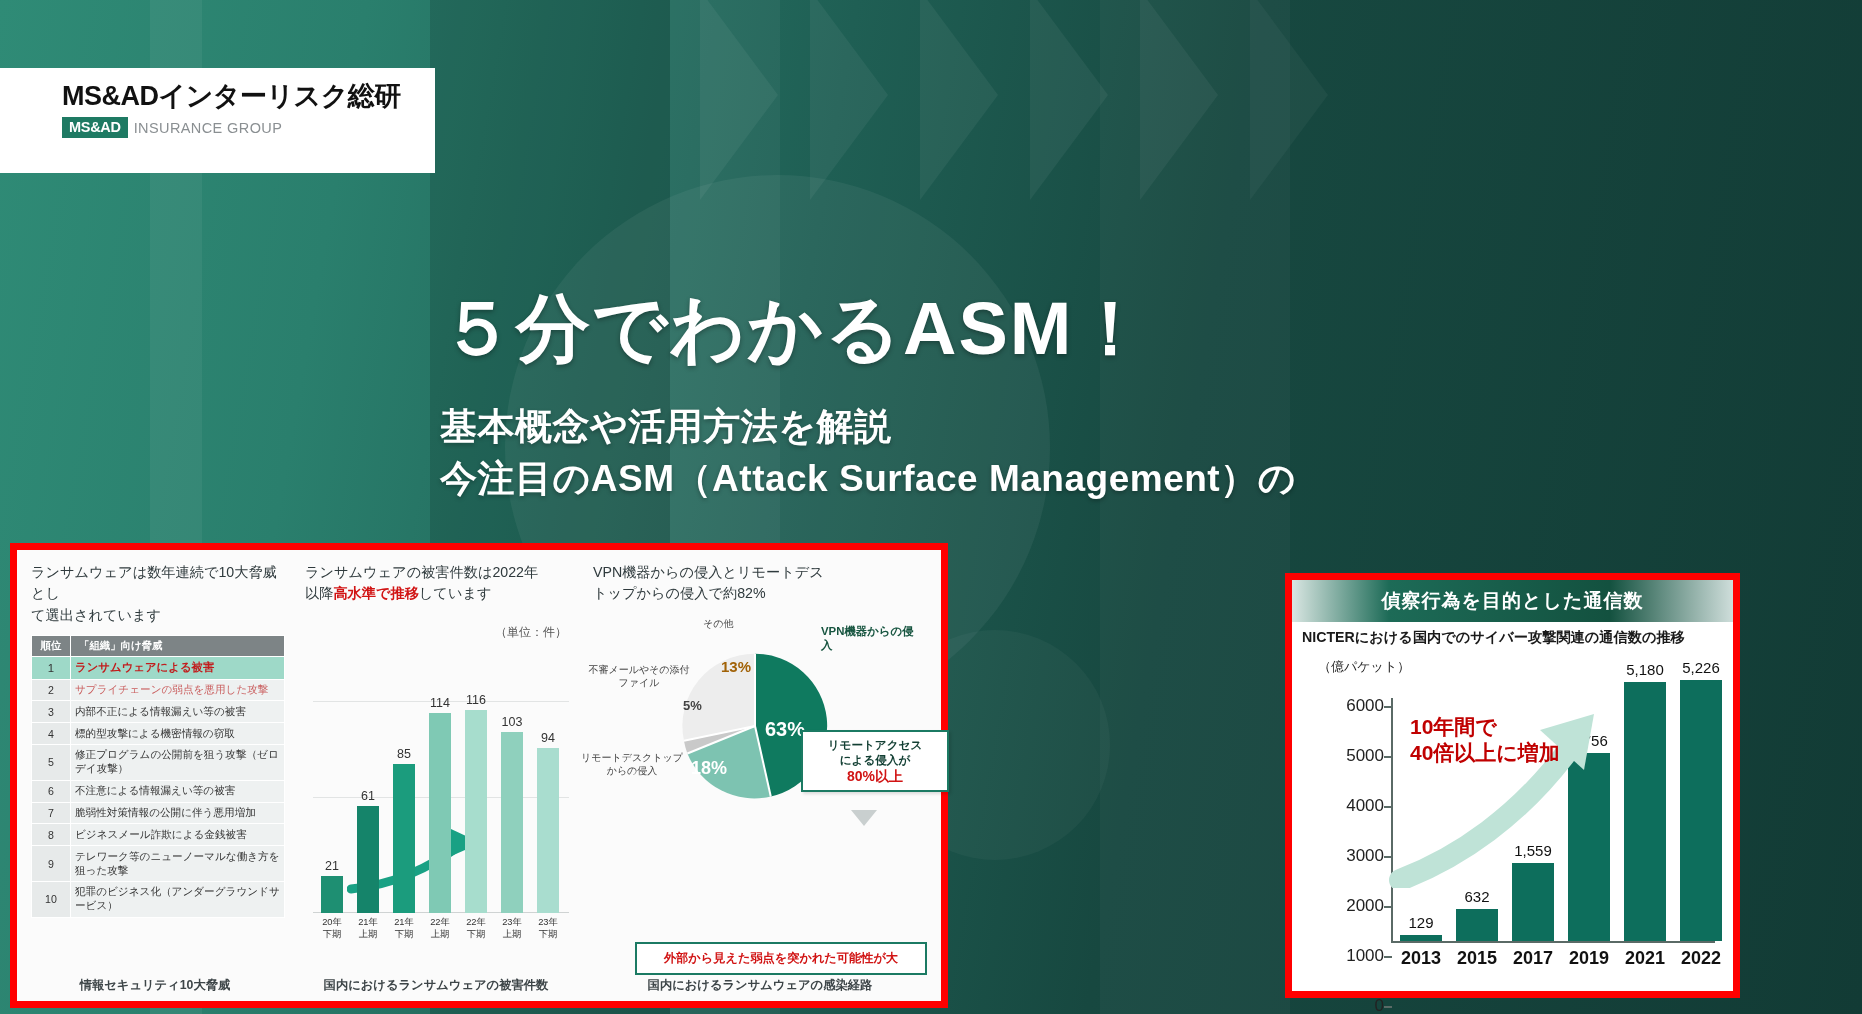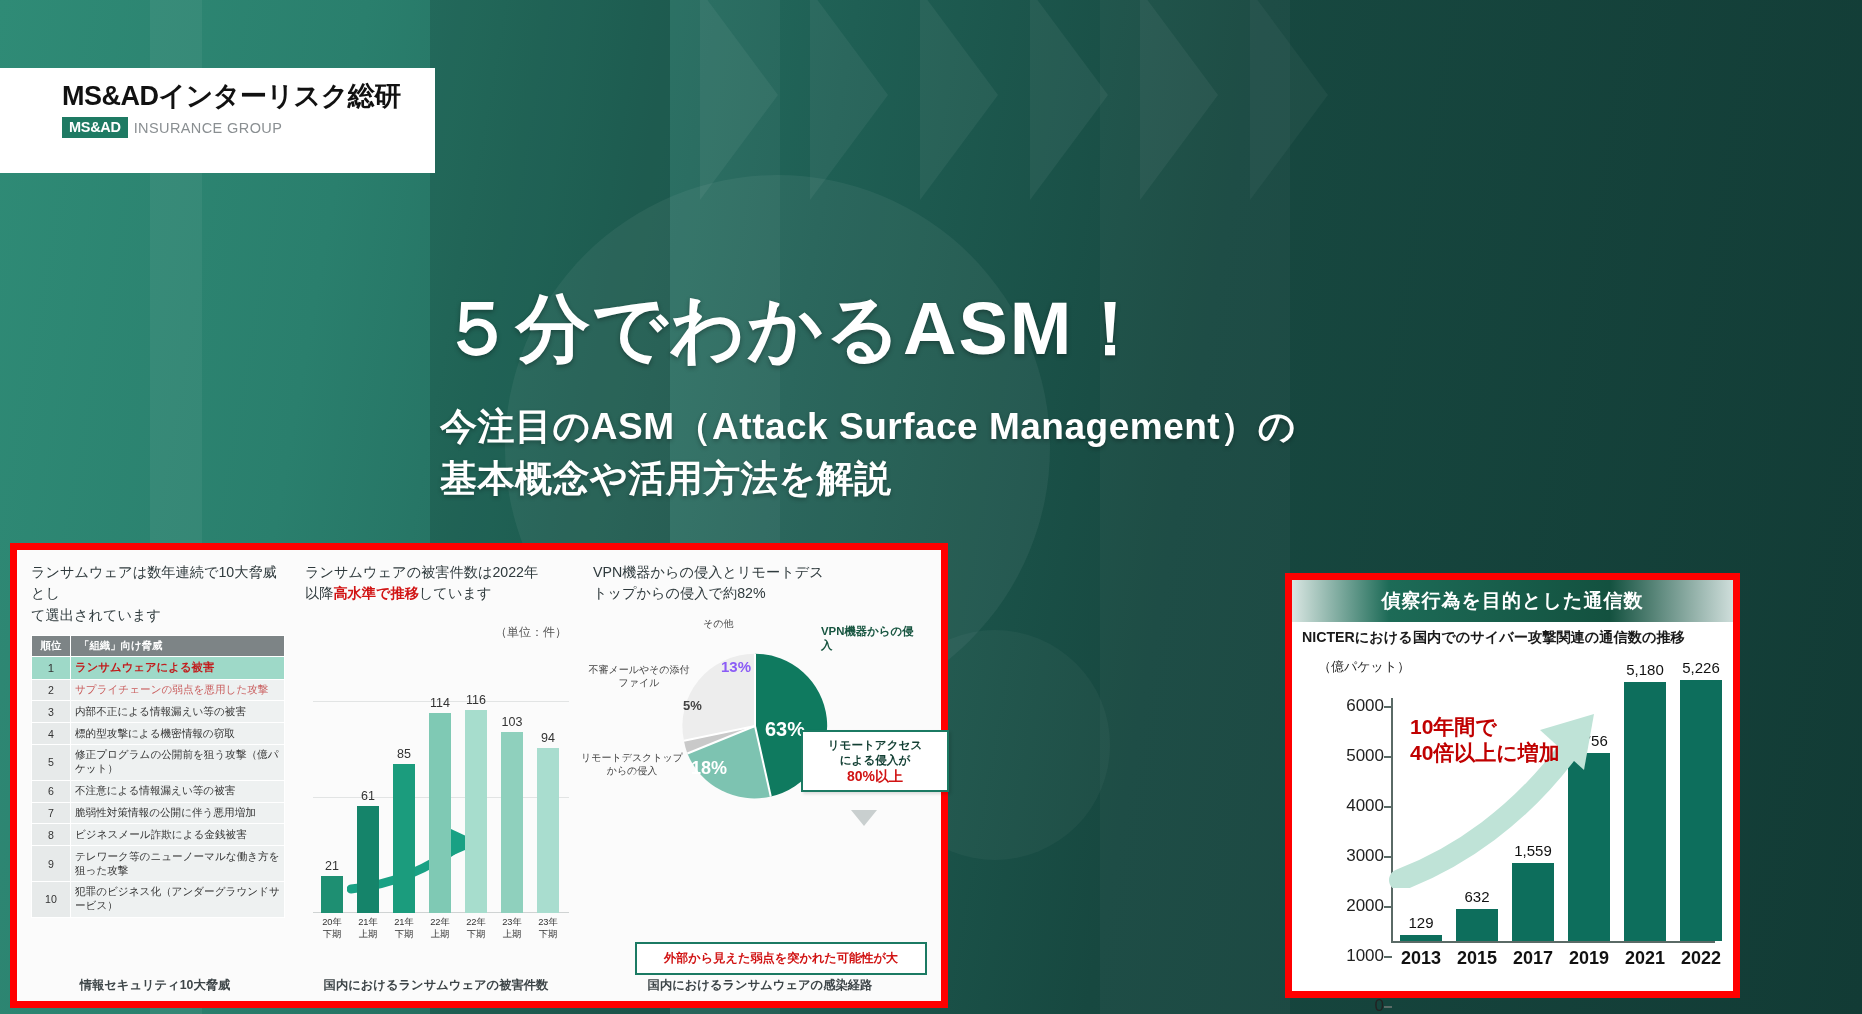--- a/index.html
+++ b/index.html
@@ -146,22 +146,22 @@
   <div id="logo-title">MS&amp;ADインターリスク総研</div>
   <div id="logo-sub">
     <span id="logo-badge">MS&amp;AD</span>
     <span id="logo-group">INSURANCE GROUP</span>
   </div>
 </div>
 
 <div id="headline">
   <div id="main-title">５分でわかるASM！</div>
   <div id="subtitle">
+    <div>基本概念や活用方法を解説</div>
     <div>今注目のASM（Attack Surface Management）の</div>
-    <div>基本概念や活用方法を解説</div>
   </div>
 </div>
 
 <div id="info-panel">
 
   <div class="panel-col" id="threat-col">
     <div class="col-head">
       <div>ランサムウェアは数年連続で10大脅威とし</div>
       <div>て選出されています</div>
     </div>
@@ -184,21 +184,21 @@
           <tr>
             <td class="rank">3</td>
             <td class="name">内部不正による情報漏えい等の被害</td>
           </tr>
           <tr>
             <td class="rank">4</td>
             <td class="name">標的型攻撃による機密情報の窃取</td>
           </tr>
           <tr>
             <td class="rank">5</td>
-            <td class="name">修正プログラムの公開前を狙う攻撃（億パケット）</td>
+            <td class="name">修正プログラムの公開前を狙う攻撃（ゼロデイ攻撃）</td>
           </tr>
           <tr>
             <td class="rank">6</td>
             <td class="name">不注意による情報漏えい等の被害</td>
           </tr>
           <tr>
             <td class="rank">7</td>
             <td class="name">脆弱性対策情報の公開に伴う悪用増加</td>
           </tr>
           <tr>
@@ -311,21 +311,21 @@
         <path d="M100,100 L15.4,117.6 A86,86 0 0,1 100,14 Z" fill="#ededed"></path>
         <g stroke="#ffffff" stroke-width="2.4" fill="none">
           <path d="M100,100 L100,14"></path>
             <path d="M100,100 L118.8,183.9"></path>
           <path d="M100,100 L19.5,132.7"></path>
             <path d="M100,100 L15.4,117.6"></path>
         </g>
       </svg>
       <div class="pct" style="left:186px;top:112px;font-size:20px;color:#fff;">63%</div>
       <div class="pct" style="left:112px;top:152px;font-size:18px;color:#fff;">18%</div>
-      <div class="pct" style="left:142px;top:52px;font-size:15px;color:#8b5cf6;">13%</div>
+      <div class="pct" style="left:142px;top:52px;font-size:15px;color:#a16207;">13%</div>
       <div class="pct" style="left:104px;top:92px;font-size:13px;color:#444;">5%</div>
       <div class="pie-lab" style="left:124px;top:12px;">その他</div>
       <div class="pie-lab" style="left:6px;top:58px;width:108px;">
         <span>不審メールやその添付ファイル</span>
       </div>
       <div class="pie-lab" style="left:0px;top:146px;width:106px;">
         <span>リモートデスクトップからの侵入</span>
       </div>
       <div class="pie-lab bold" style="left:242px;top:18px;width:96px;">
         <span>VPN機器からの侵入</span>

